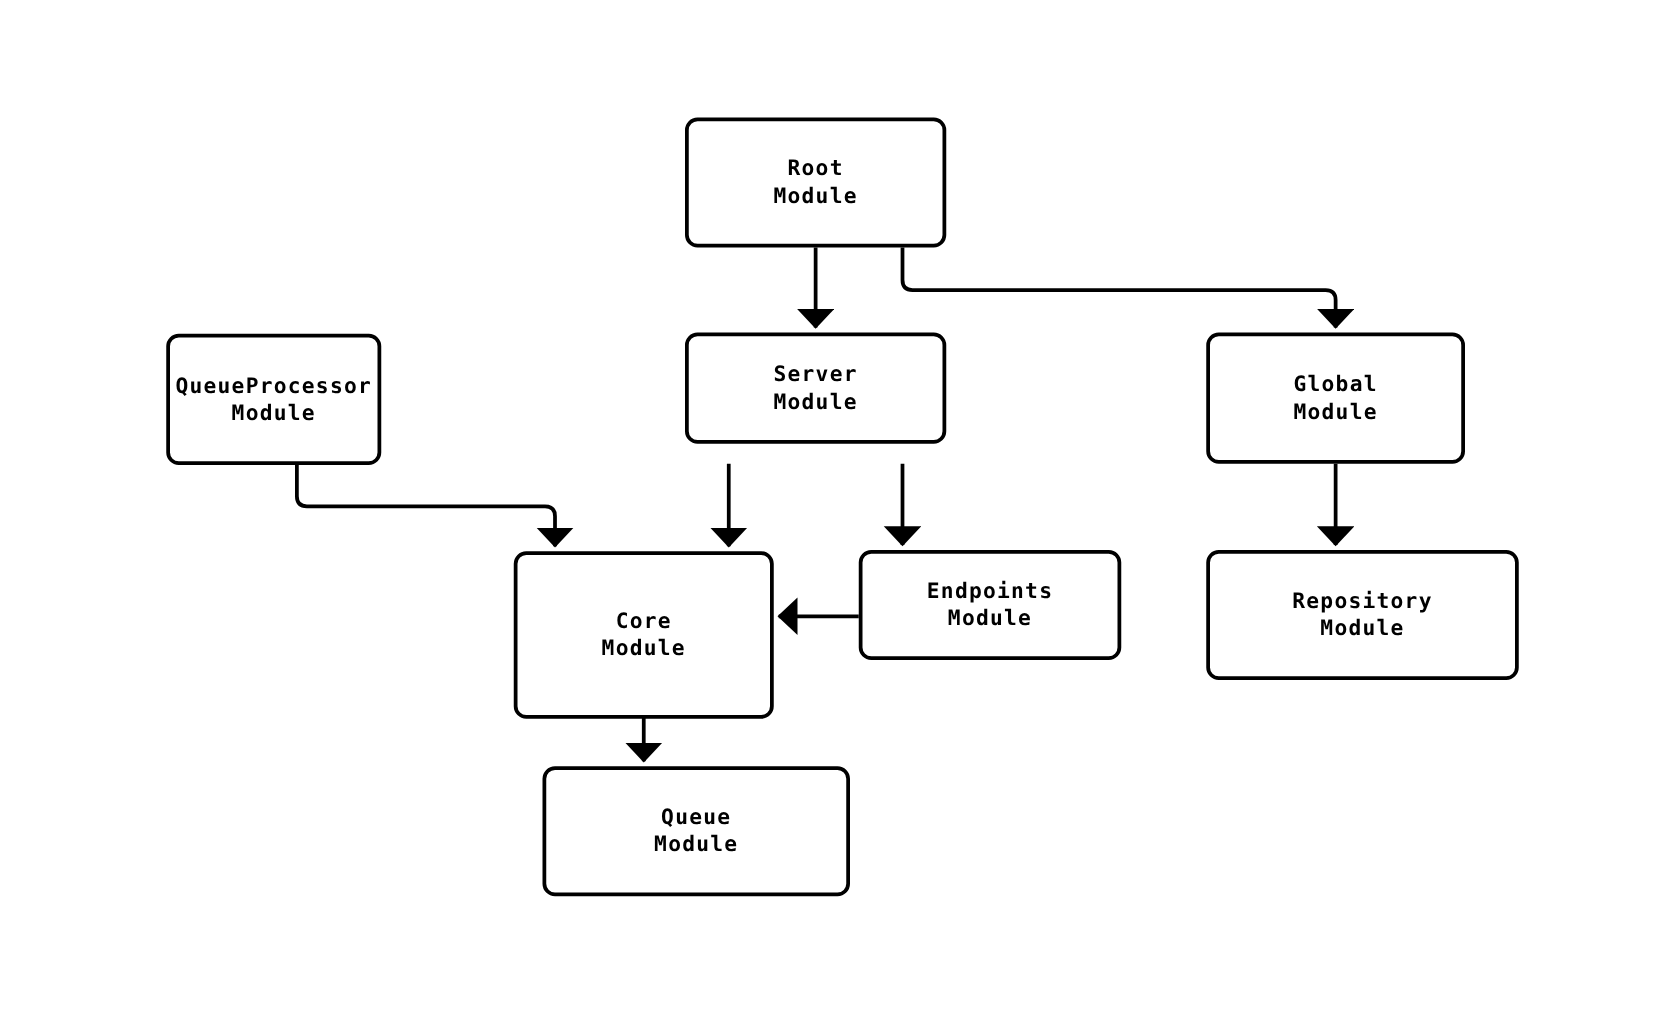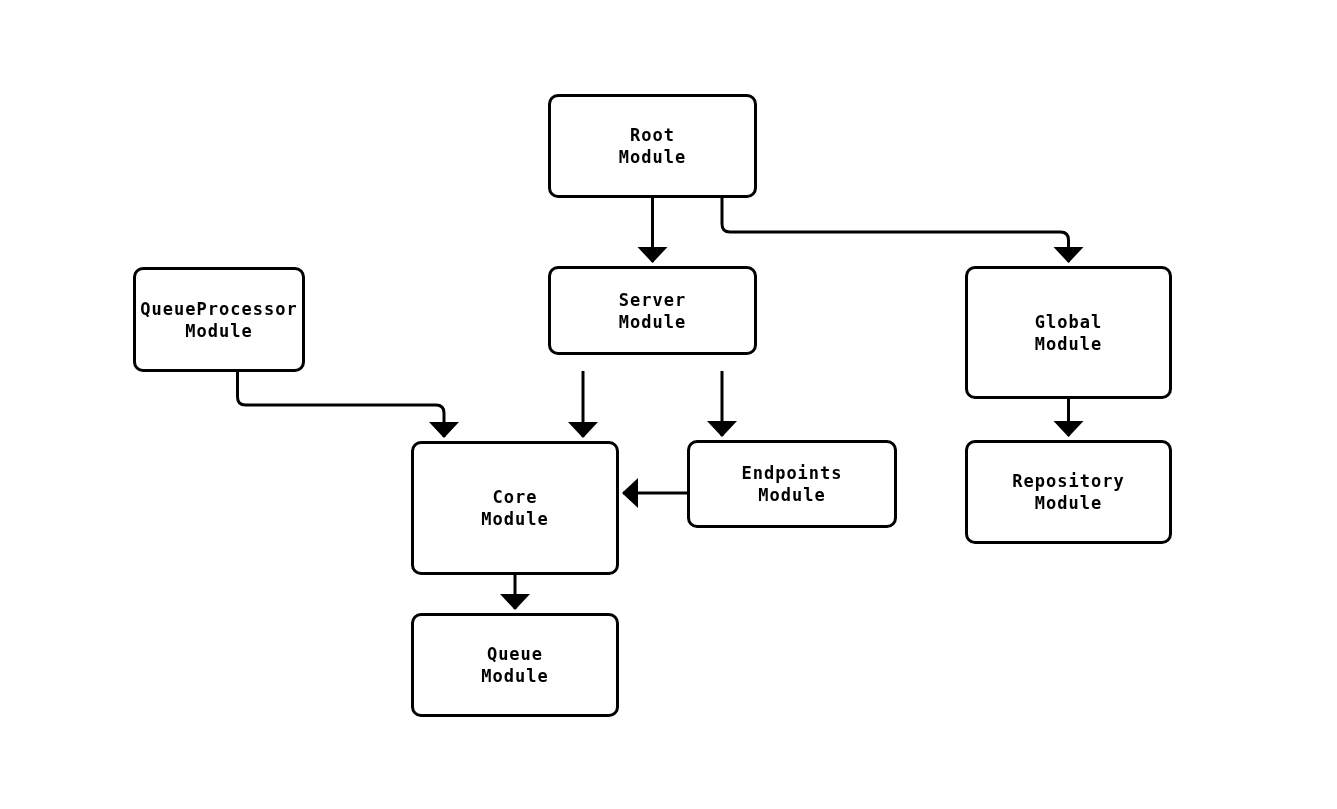--- a/index.html
+++ b/index.html
@@ -43,25 +43,25 @@
     font-weight: bold;
     font-size: 17px;
     line-height: 22px;
     letter-spacing: 1px;
     color: #000000;
   }
   
   .n-root          { left: 548px; top: 94px;  width: 209px; height: 104px; }
   .n-server        { left: 548px; top: 266px; width: 209px; height: 89px; }
   .n-queueprocessor{ left: 133px; top: 267px; width: 172px; height: 105px; }
-  .n-global        { left: 965px; top: 266px; width: 207px; height: 133px; }
+  .n-global        { left: 965px; top: 266px; width: 207px; height: 105px; }
   .n-core          { left: 411px; top: 441px; width: 208px; height: 134px; }
   .n-endpoints     { left: 687px; top: 440px; width: 210px; height: 88px; }
-  .n-repository    { left: 965px; top: 440px; width: 207px; height: 104px; }
-  .n-queue         { left: 411px; top: 613px; width: 208px; height: 104px; }
+  .n-repository    { left: 965px; top: 440px; width: 250px; height: 104px; }
+  .n-queue         { left: 434px; top: 613px; width: 246px; height: 104px; }
 </style>
 </head>
 <body>
 
 <div class="canvas">
 
   <svg class="edges" viewBox="0 0 1337 809" xmlns="http://www.w3.org/2000/svg">
     <defs>
       <marker id="arrowhead" markerUnits="userSpaceOnUse" markerWidth="20" markerHeight="32" refX="15" refY="15" orient="auto">
         <path d="M0 0 L16 15 L0 30 Z" fill="#000000"></path>

